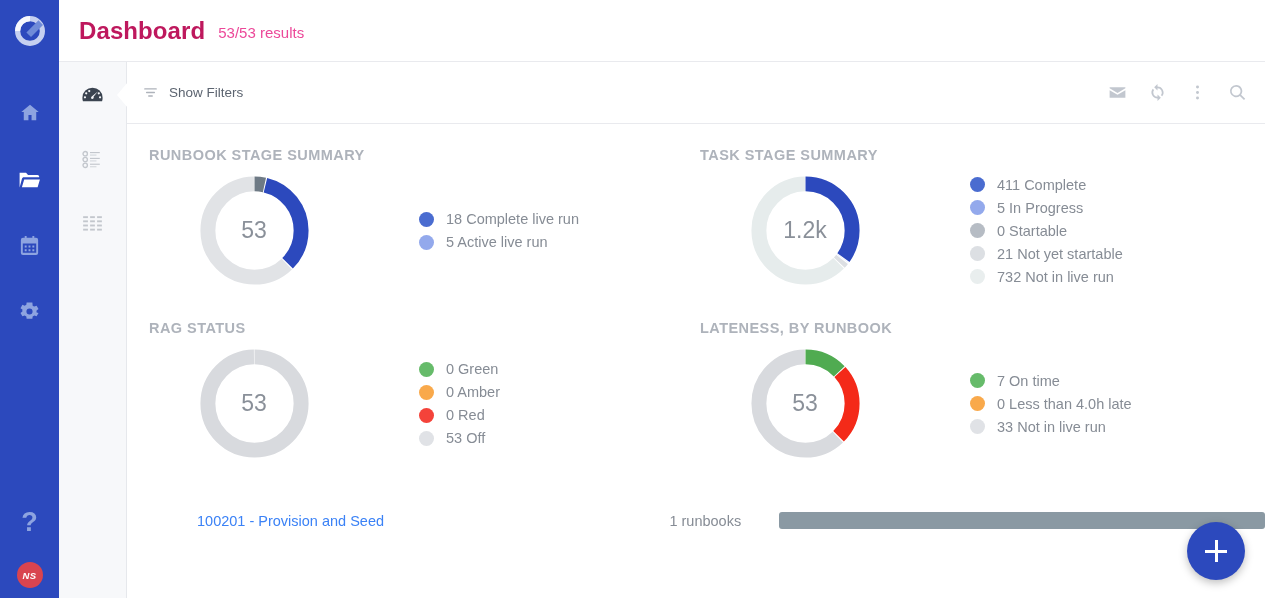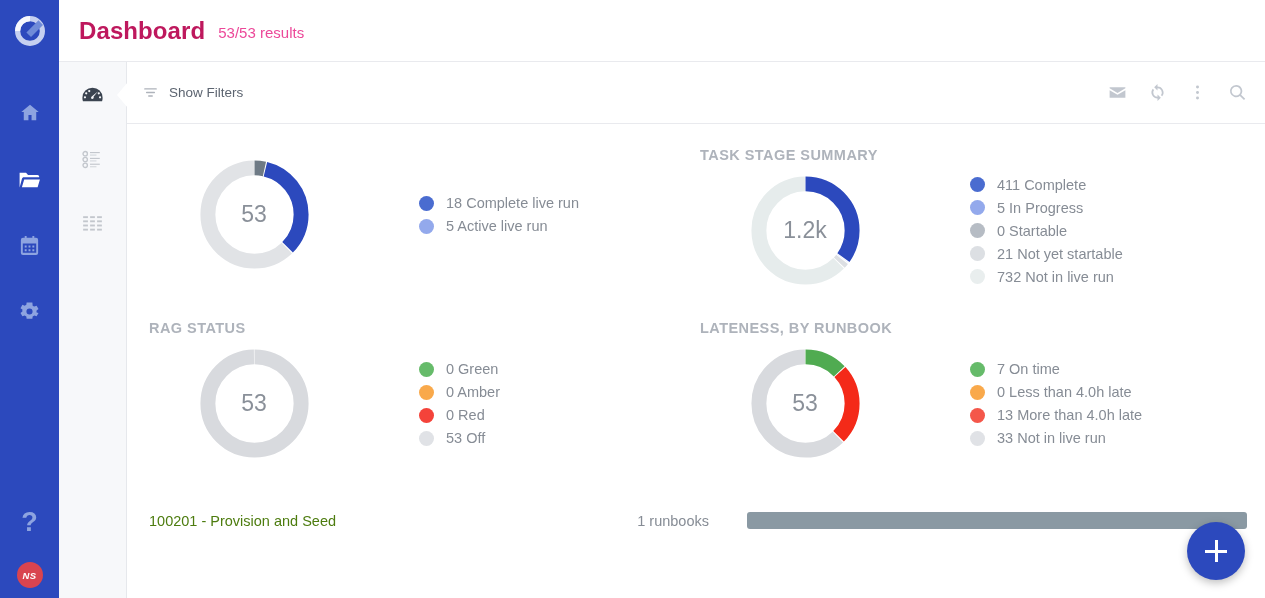--- a/index.html
+++ b/index.html
@@ -96,21 +96,21 @@
     font-size: 23px; color: #8a9099;
   }
   .legend { margin-left: 60px; }
   .legend-row { display: flex; align-items: center; height: 23px; }
   .legend-dot { width: 15px; height: 15px; border-radius: 50%; flex: none; }
   .legend-text { margin-left: 12px; font-size: 14.5px; color: #868c95; white-space: nowrap; }
 
   
   .bottom { padding: 24px 0 0 22px; }
   .brow { display: flex; align-items: center; margin-top: 23px; }
-  .bname { width: 460px; font-size: 14.5px; color: #4d7c0f; }
+  .bname { width: 460px; font-size: 14.5px; color: #3b82f6; margin-left: 48px; }
   .bcount { width: 100px; font-size: 14.5px; color: #868c95; text-align: right; }
   .bbar { margin-left: 38px; width: 500px; height: 17px; border-radius: 3px; background: #8a99a3; }
 
   
   .fab {
     position: absolute; right: 20px; bottom: 18px; width: 58px; height: 58px;
     border-radius: 50%; background: #2c49bd; cursor: pointer;
     display: flex; align-items: center; justify-content: center;
     box-shadow: 0 3px 8px rgba(0,0,0,.25);
   }
@@ -243,20 +243,21 @@
         <path d="M10.4 3.4a7 7 0 1 0 4.3 12.5l4.7 4.7 1.4-1.4-4.7-4.7a7 7 0 0 0-5.7-11.1zm0 1.9a5.1 5.1 0 1 1-5.1 5.1 5.1 5.1 0 0 1 5.1-5.1z"></path>
       </svg>
     </div>
   </div>
 
   <div class="content">
 
     <div class="grid">
 
       <div class="panel">
+        <div class="panel-title">Runbook Stage Summary</div>
         <div class="panel-body">
           <div class="donut-wrap">
             <div class="donut">
               <svg width="123" height="123" viewBox="0 0 42 42">
                   <g class="slices">
                     <circle cx="21" cy="21" r="15.915494" fill="none" stroke="#6e7a85" stroke-width="5.1" stroke-dasharray="3.4235848323511266 96.57641322495373" stroke-dashoffset="0"></circle>
                     <circle cx="21" cy="21" r="15.915494" fill="none" stroke="#2c49bd" stroke-width="5.1" stroke-dasharray="33.61226349116014 66.38773456614472" stroke-dashoffset="-3.7735848323511267"></circle>
                     <circle cx="21" cy="21" r="15.915494" fill="none" stroke="#e1e3e6" stroke-width="5.1" stroke-dasharray="61.91414973379359 38.08584832351127" stroke-dashoffset="-37.73584832351127"></circle>
                   </g>
                 </svg>
@@ -369,24 +370,20 @@
           <div class="legend">
               <div class="legend-row">
                 <span class="legend-dot" style="background: rgb(102, 187, 106);"></span>
                 <span class="legend-text">7 On time</span>
               </div>
               <div class="legend-row">
                 <span class="legend-dot" style="background: rgb(249, 169, 75);"></span>
                 <span class="legend-text">0 Less than 4.0h late</span>
               </div>
               <div class="legend-row">
-                <span class="legend-dot" style="background: rgb(244, 87, 74);"></span>
-                <span class="legend-text">13 More than 4.0h late</span>
-              </div>
-              <div class="legend-row">
                 <span class="legend-dot" style="background: rgb(224, 226, 230);"></span>
                 <span class="legend-text">33 Not in live run</span>
               </div>
             </div>
         </div>
       </div>
     </div>
 
     <div class="bottom">
       <div id="completion-rows">

